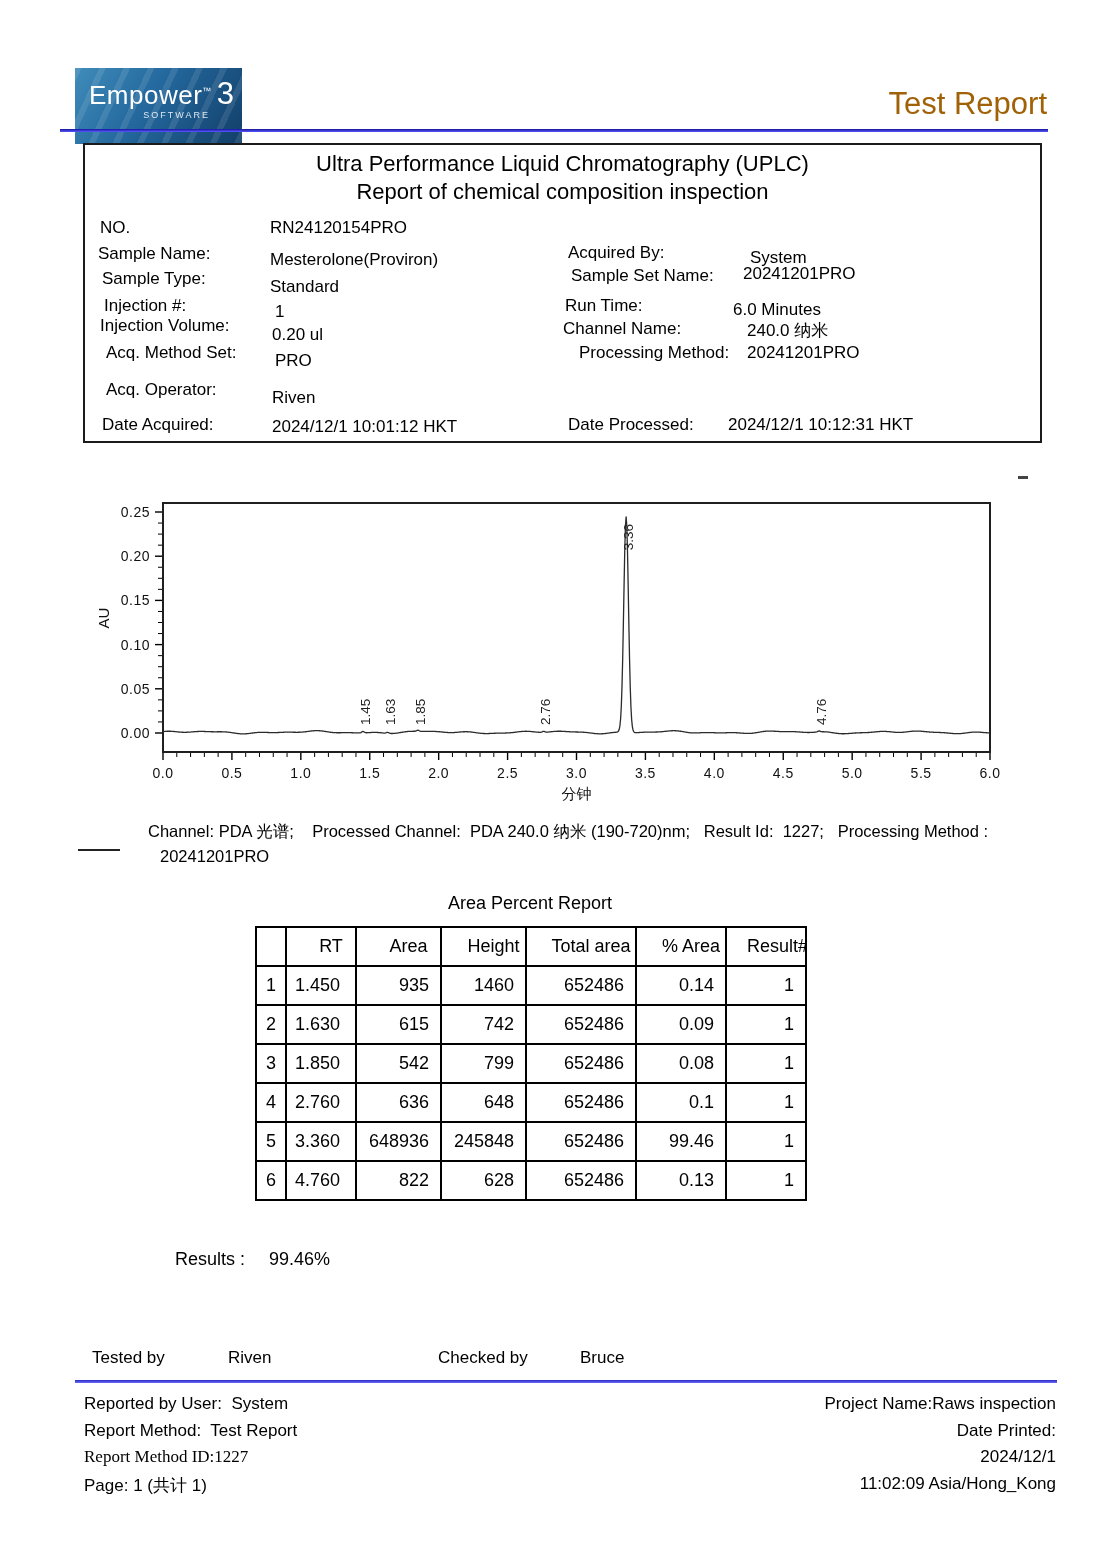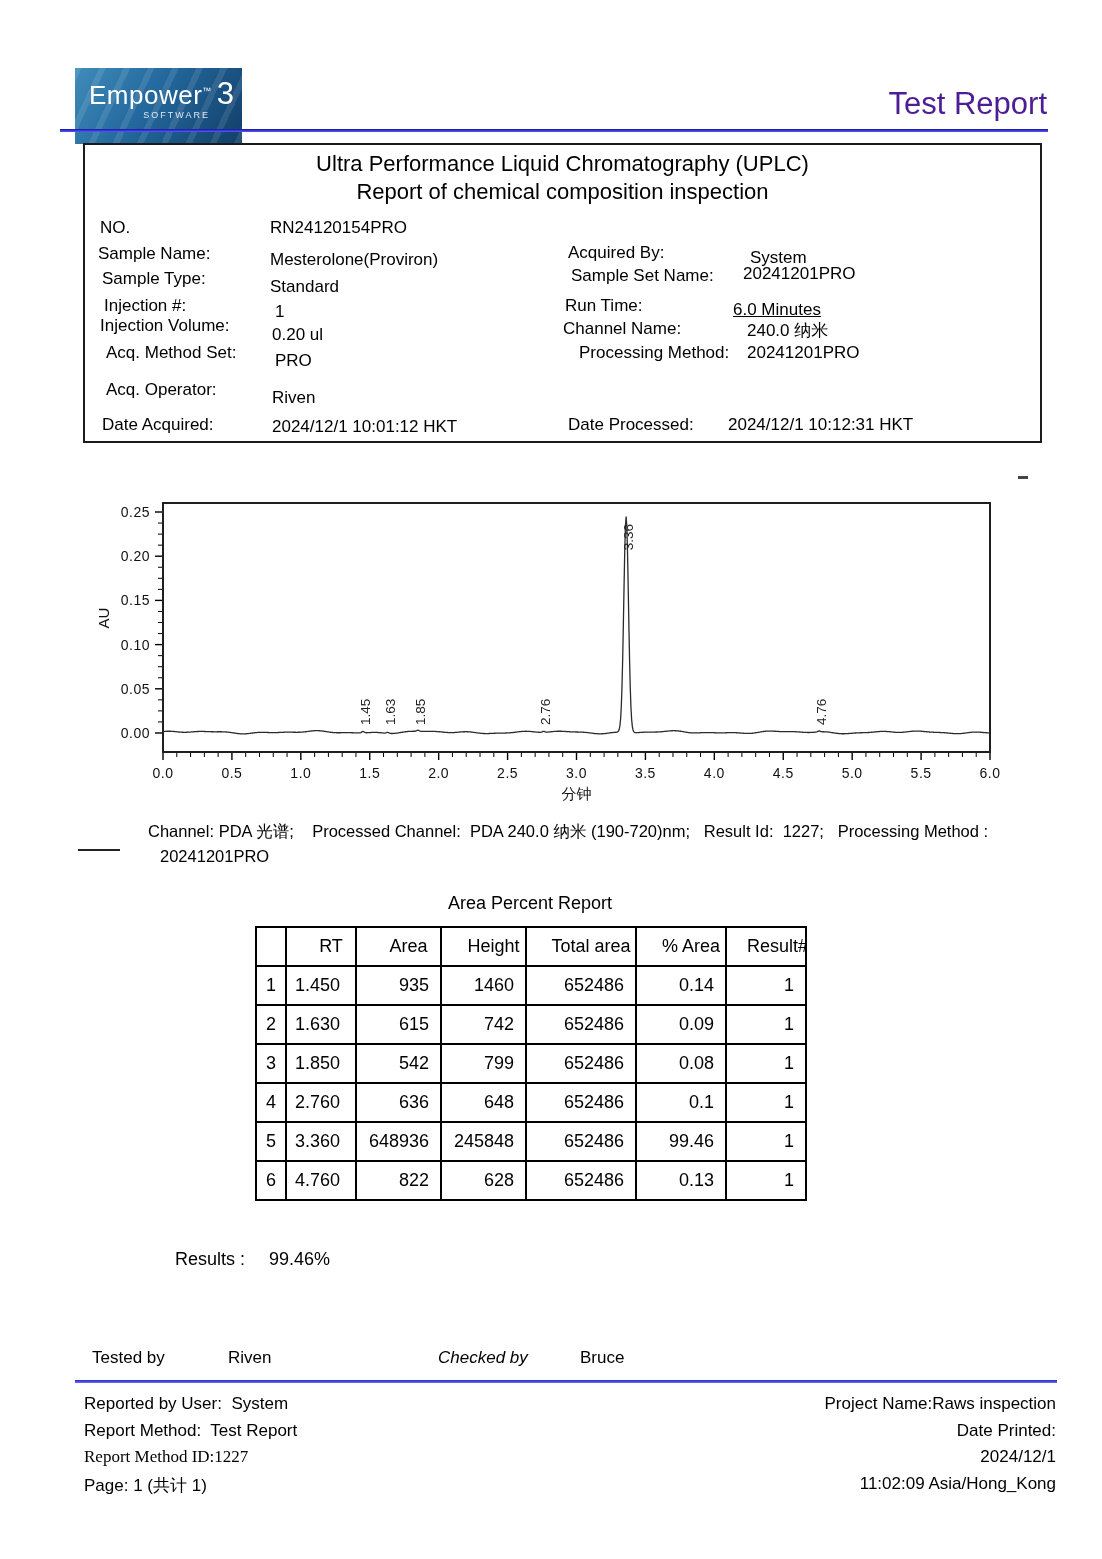--- a/index.html
+++ b/index.html
@@ -18,21 +18,21 @@
       repeating-linear-gradient(115deg, rgba(255,255,255,0.10) 0 6px, rgba(255,255,255,0) 6px 22px),
       linear-gradient(125deg,#3f8cba 0%, #23679c 45%, #123f69 100%);
     color:#fff; padding:8px 10px 0 14px;
   }
   .logo-main { font-size:26px; letter-spacing:0.5px; white-space:nowrap; }
   .logo-main sup { font-size:9px; vertical-align:super; }
   .logo-ver { font-size:31px; margin-left:5px; }
   .logo-sub { font-size:9px; letter-spacing:2px; text-align:right; margin-top:-2px; padding-right:22px; color:#dce9f2; }
 
   .test-report {
-    top:86px; right:55px; font-size:31px; color:#4c1d95; white-space:nowrap;
+    top:86px; right:55px; font-size:31px; color:#a16207; white-space:nowrap;
   }
   .rule-blue-top {
     left:60px; top:129px; width:988px; height:3px;
     background:linear-gradient(#15159e, #5a5aff);
   }
   .rule-blue-bottom {
     left:75px; top:1380px; width:982px; height:3px;
     background:linear-gradient(#2a2ac0, #6a6aff);
   }
 
@@ -110,21 +110,21 @@
   <span class="lbl" style="left:21px;  top:235px;">Acq. Operator:</span>
   <span class="val" style="left:187px; top:243px;">Riven</span>
   <span class="lbl" style="left:17px;  top:270px;">Date Acquired:</span>
   <span class="val" style="left:187px; top:272px;">2024/12/1 10:01:12 HKT</span>
 
   <span class="lbl" style="left:483px; top:98px;">Acquired By:</span>
   <span class="val" style="left:665px; top:103px;">System</span>
   <span class="lbl" style="left:486px; top:121px;">Sample Set Name:</span>
   <span class="val" style="left:658px; top:119px;">20241201PRO</span>
   <span class="lbl" style="left:480px; top:151px;">Run Time:</span>
-  <span class="val" style="left:648px; top:155px;text-decoration:underline;">6.0 Minutes</span>
+  <span class="val" style="left:648px; top:155px;">6.0 Minutes</span>
   <span class="lbl" style="left:478px; top:174px;">Channel Name:</span>
   <span class="val" style="left:662px; top:174px;">240.0 纳米</span>
   <span class="lbl" style="left:494px; top:198px;">Processing Method:</span>
   <span class="val" style="left:662px; top:198px;">20241201PRO</span>
   <span class="lbl" style="left:483px; top:270px;">Date Processed:</span>
   <span class="val" style="left:643px; top:270px;">2024/12/1 10:12:31 HKT</span>
 </div>
 
 <svg id="chrom-svg" class="abs" viewBox="0 0 960 340">
     <rect x="88" y="38" width="827" height="249" fill="none" stroke="#1f1f1f" stroke-width="2"></rect>
@@ -322,21 +322,21 @@
   </tr>
 </tbody>
   </table>
 
 <div class="abs results-line">
   <span>Results :</span><span class="v">99.46%</span>
 </div>
 
 <span class="abs signoff" style="left:92px;  top:1348px;">Tested by</span>
 <span class="abs signoff" style="left:228px; top:1348px;">Riven</span>
-<span class="abs signoff" style="left:438px; top:1348px;font-style:italic;">Checked by</span>
+<span class="abs signoff" style="left:438px; top:1348px;">Checked by</span>
 <span class="abs signoff" style="left:580px; top:1348px;">Bruce</span>
 
 <div class="abs rule-blue-bottom"></div>
 
 <div class="abs foot" style="left:84px; top:1394px;">Reported by User:  System</div>
 <div class="abs foot" style="left:84px; top:1421px;">Report Method:  Test Report</div>
 <div class="abs foot" style="left:84px; top:1447px;font-family:Liberation Serif, serif;">Report Method ID:1227</div>
 <div class="abs foot" style="left:84px; top:1474px;">Page: 1 (共计 1)</div>
 
 <div class="abs foot foot-right" style="top:1394px;">Project Name:Raws inspection</div>

